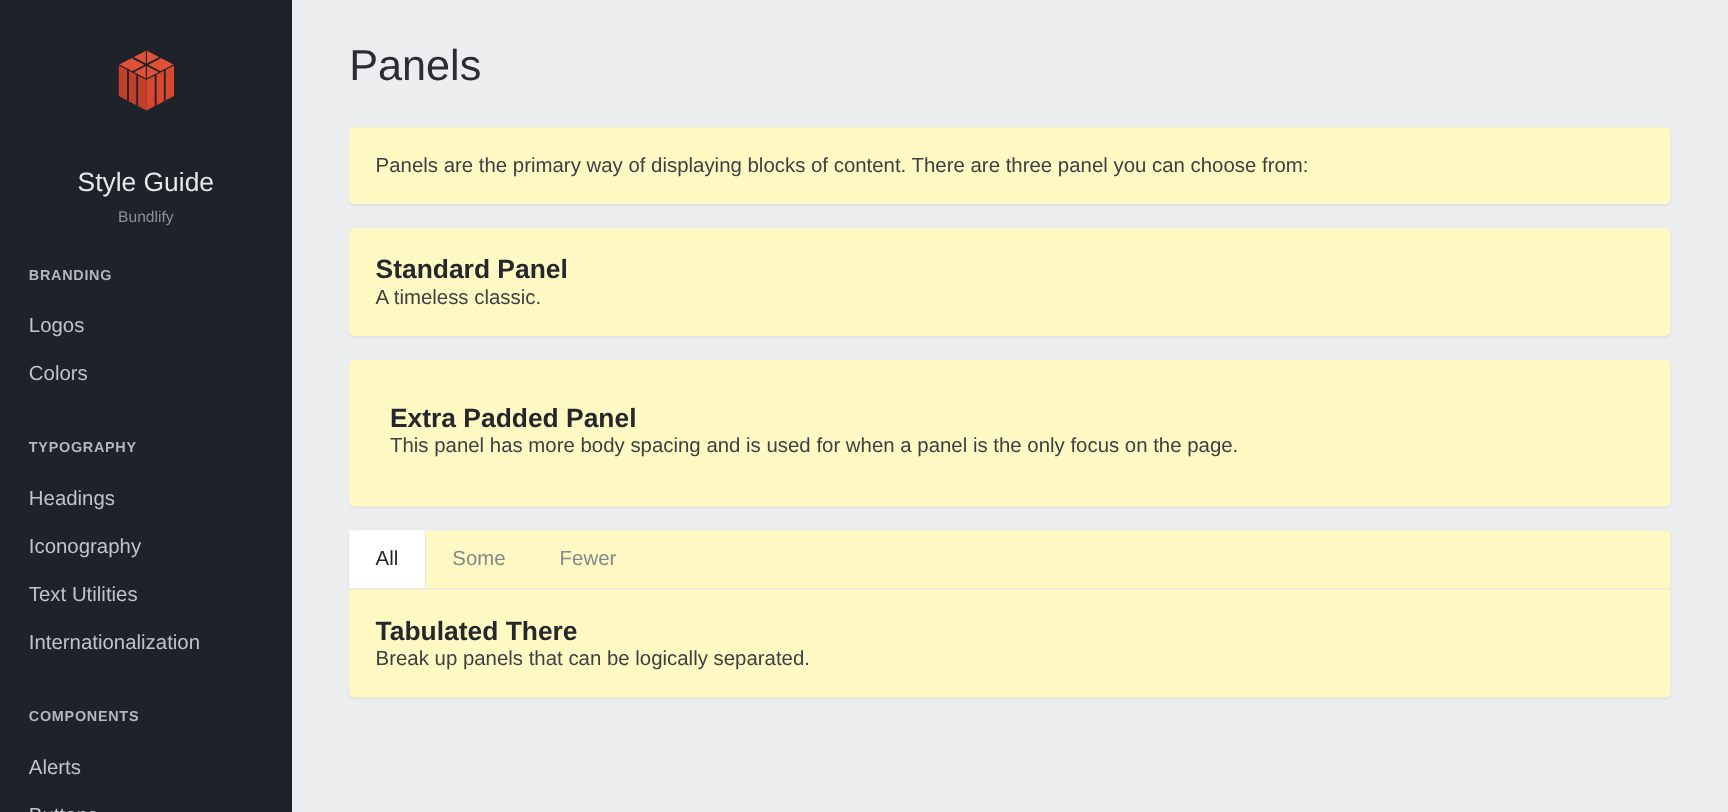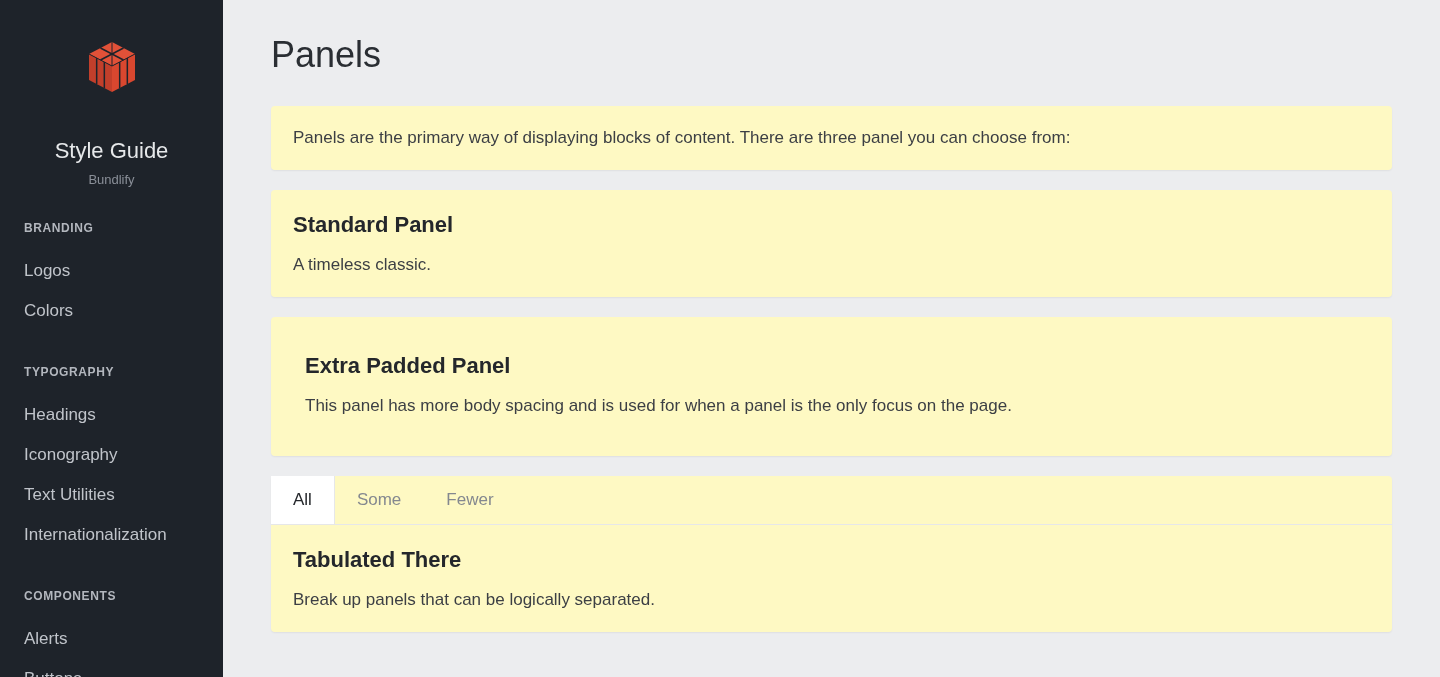--- a/index.html
+++ b/index.html
@@ -12,21 +12,21 @@
       font-family: -apple-system, BlinkMacSystemFont, "Segoe UI", "Helvetica Neue", Arial, sans-serif;
       display: flex;
       height: 677px;
       width: 1440px;
       overflow: hidden;
       background: #ecedef;
     }
 
     
     .sidebar {
-      width: 223px;
+      width: 243px;
       background: #1e232a;
       color: #d4d7db;
       overflow-y: auto;
       flex-shrink: 0;
       padding-bottom: 24px;
     }
 
     .logo-wrapper {
       text-align: center;
       padding-top: 40px;
@@ -108,21 +108,21 @@
       color: #3c3f44;
     }
 
     .panel-heading {
       font-size: 22px;
       font-weight: 700;
       color: #24272b;
     }
 
     .panel-text {
-      margin-top: 17px;
+      margin-top: 0;
       font-size: 17px;
       color: #3c3f44;
     }
 
     .tab-bar {
       display: flex;
       border-bottom: 1px solid #e6e7e9;
     }
 
     .tab {

